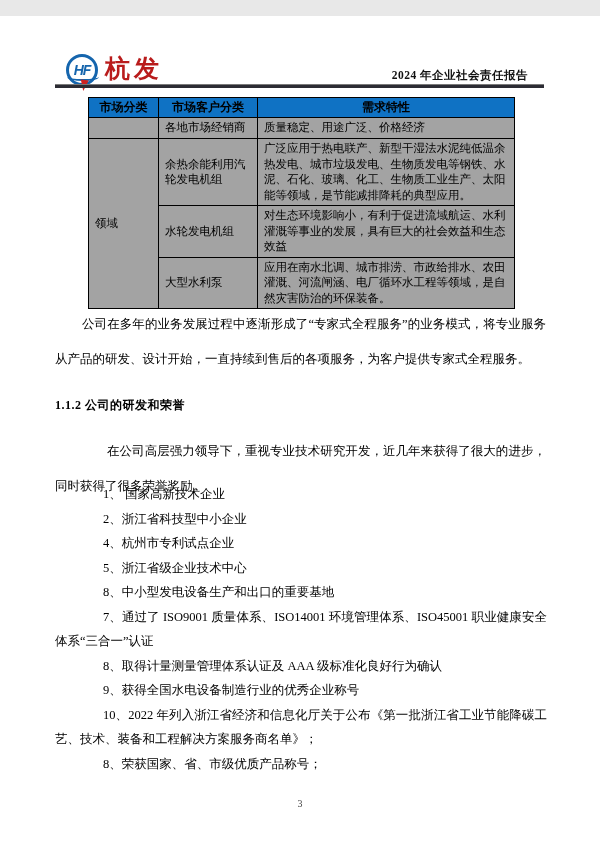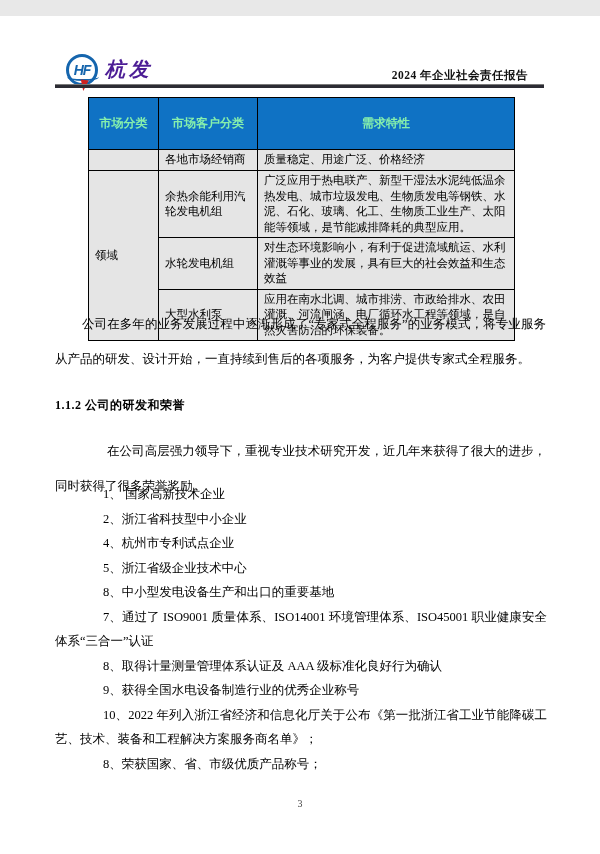--- a/index.html
+++ b/index.html
@@ -30,22 +30,22 @@
     position:absolute; left:-2px; top:16px; width:32px; height:8px;
     border-bottom:2px solid #1565ad; border-radius:50%;
   }
   .red-tri {
     position:absolute; left:11px; top:23px; width:0; height:0;
     border-left:4px solid transparent; border-right:4px solid transparent;
     border-top:11px solid #cc2222; transform:rotate(8deg);
   }
   .logo-text { margin-left:7px; padding-top:2px; }
   .brand {
-    color:#4c1d95; font-weight:bold; font-style:italic;
-    font-size:20px; line-height:26px; letter-spacing:4px;
+    color:#b91c1c; font-weight:bold; 
+    font-size:25px; line-height:26px; letter-spacing:4px;
   }
   .logo-caption {
     color:#1565ad; font-size:5px; letter-spacing:0.6px;
     text-transform:uppercase; margin-top:1px; white-space:nowrap; overflow:hidden; width:70px;
   }
   .report-title {
     position:absolute; right:72px; top:52px;
     font-size:11.5px; font-weight:bold; color:#111;
     letter-spacing:0.5px;
   }
@@ -54,27 +54,27 @@
     border-top:1px solid #7a7a7a; border-bottom:3px solid #2c2c34;
   }
 
   
   table.market {
     position:absolute; left:88px; top:81px; width:426px;
     border-collapse:collapse; table-layout:fixed;
   }
   table.market th, table.market td { border:1px solid #000; }
   table.market th {
-    background:#0f72c4; color:#86efac; font-weight:bold;
-    font-size:12px; text-align:center; height:20px; padding:17px 2px;
+    background:#0f72c4; color:#000000; font-weight:bold;
+    font-size:12px; text-align:center; height:20px; padding:1px 2px;
   }
   table.market td {
     font-size:11.5px; line-height:15.5px;
     padding:2px 6px; vertical-align:middle; text-align:left;
-    background:#e5e5e5;
+    background:#a3a3a3;
   }
   td.feature { text-align:justify; }
   tr.r1 td { height:21px; }
   tr.r2 td { height:61px; }
   tr.r3 td { height:33px; }
   tr.r4 td { height:47px; }
 
   
   .body-par {
     position:absolute; left:55px; width:491px;

